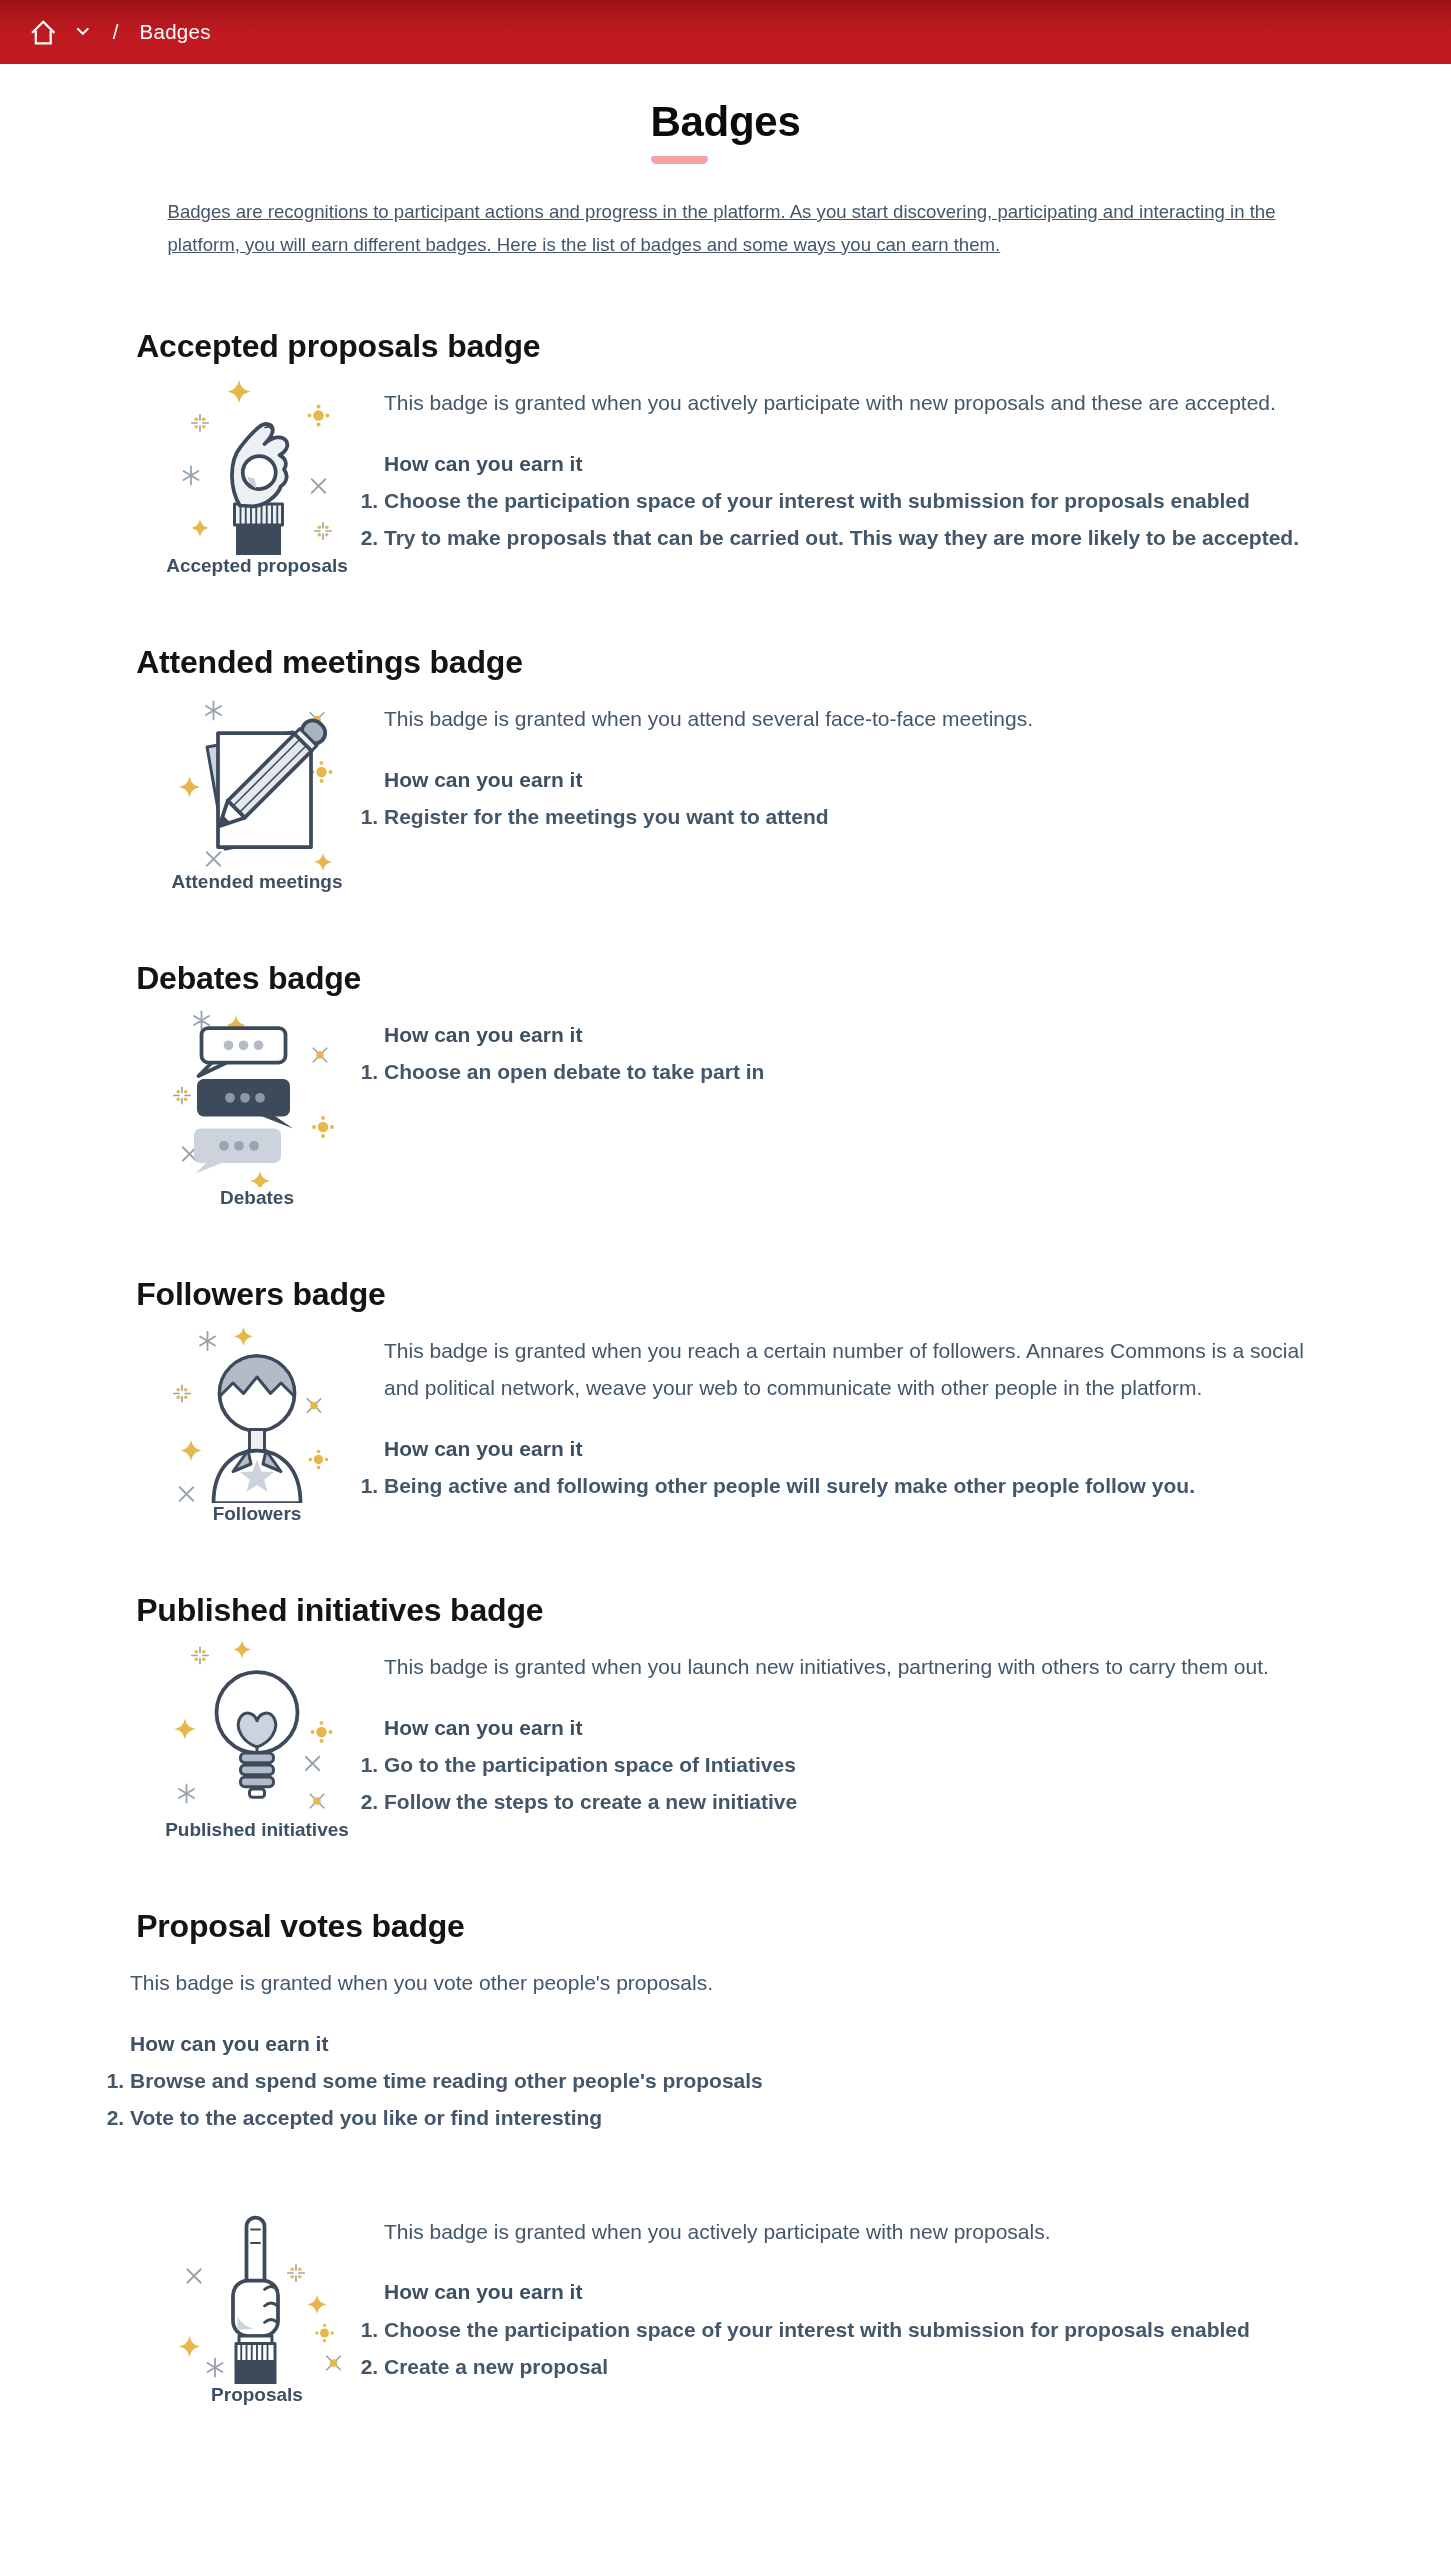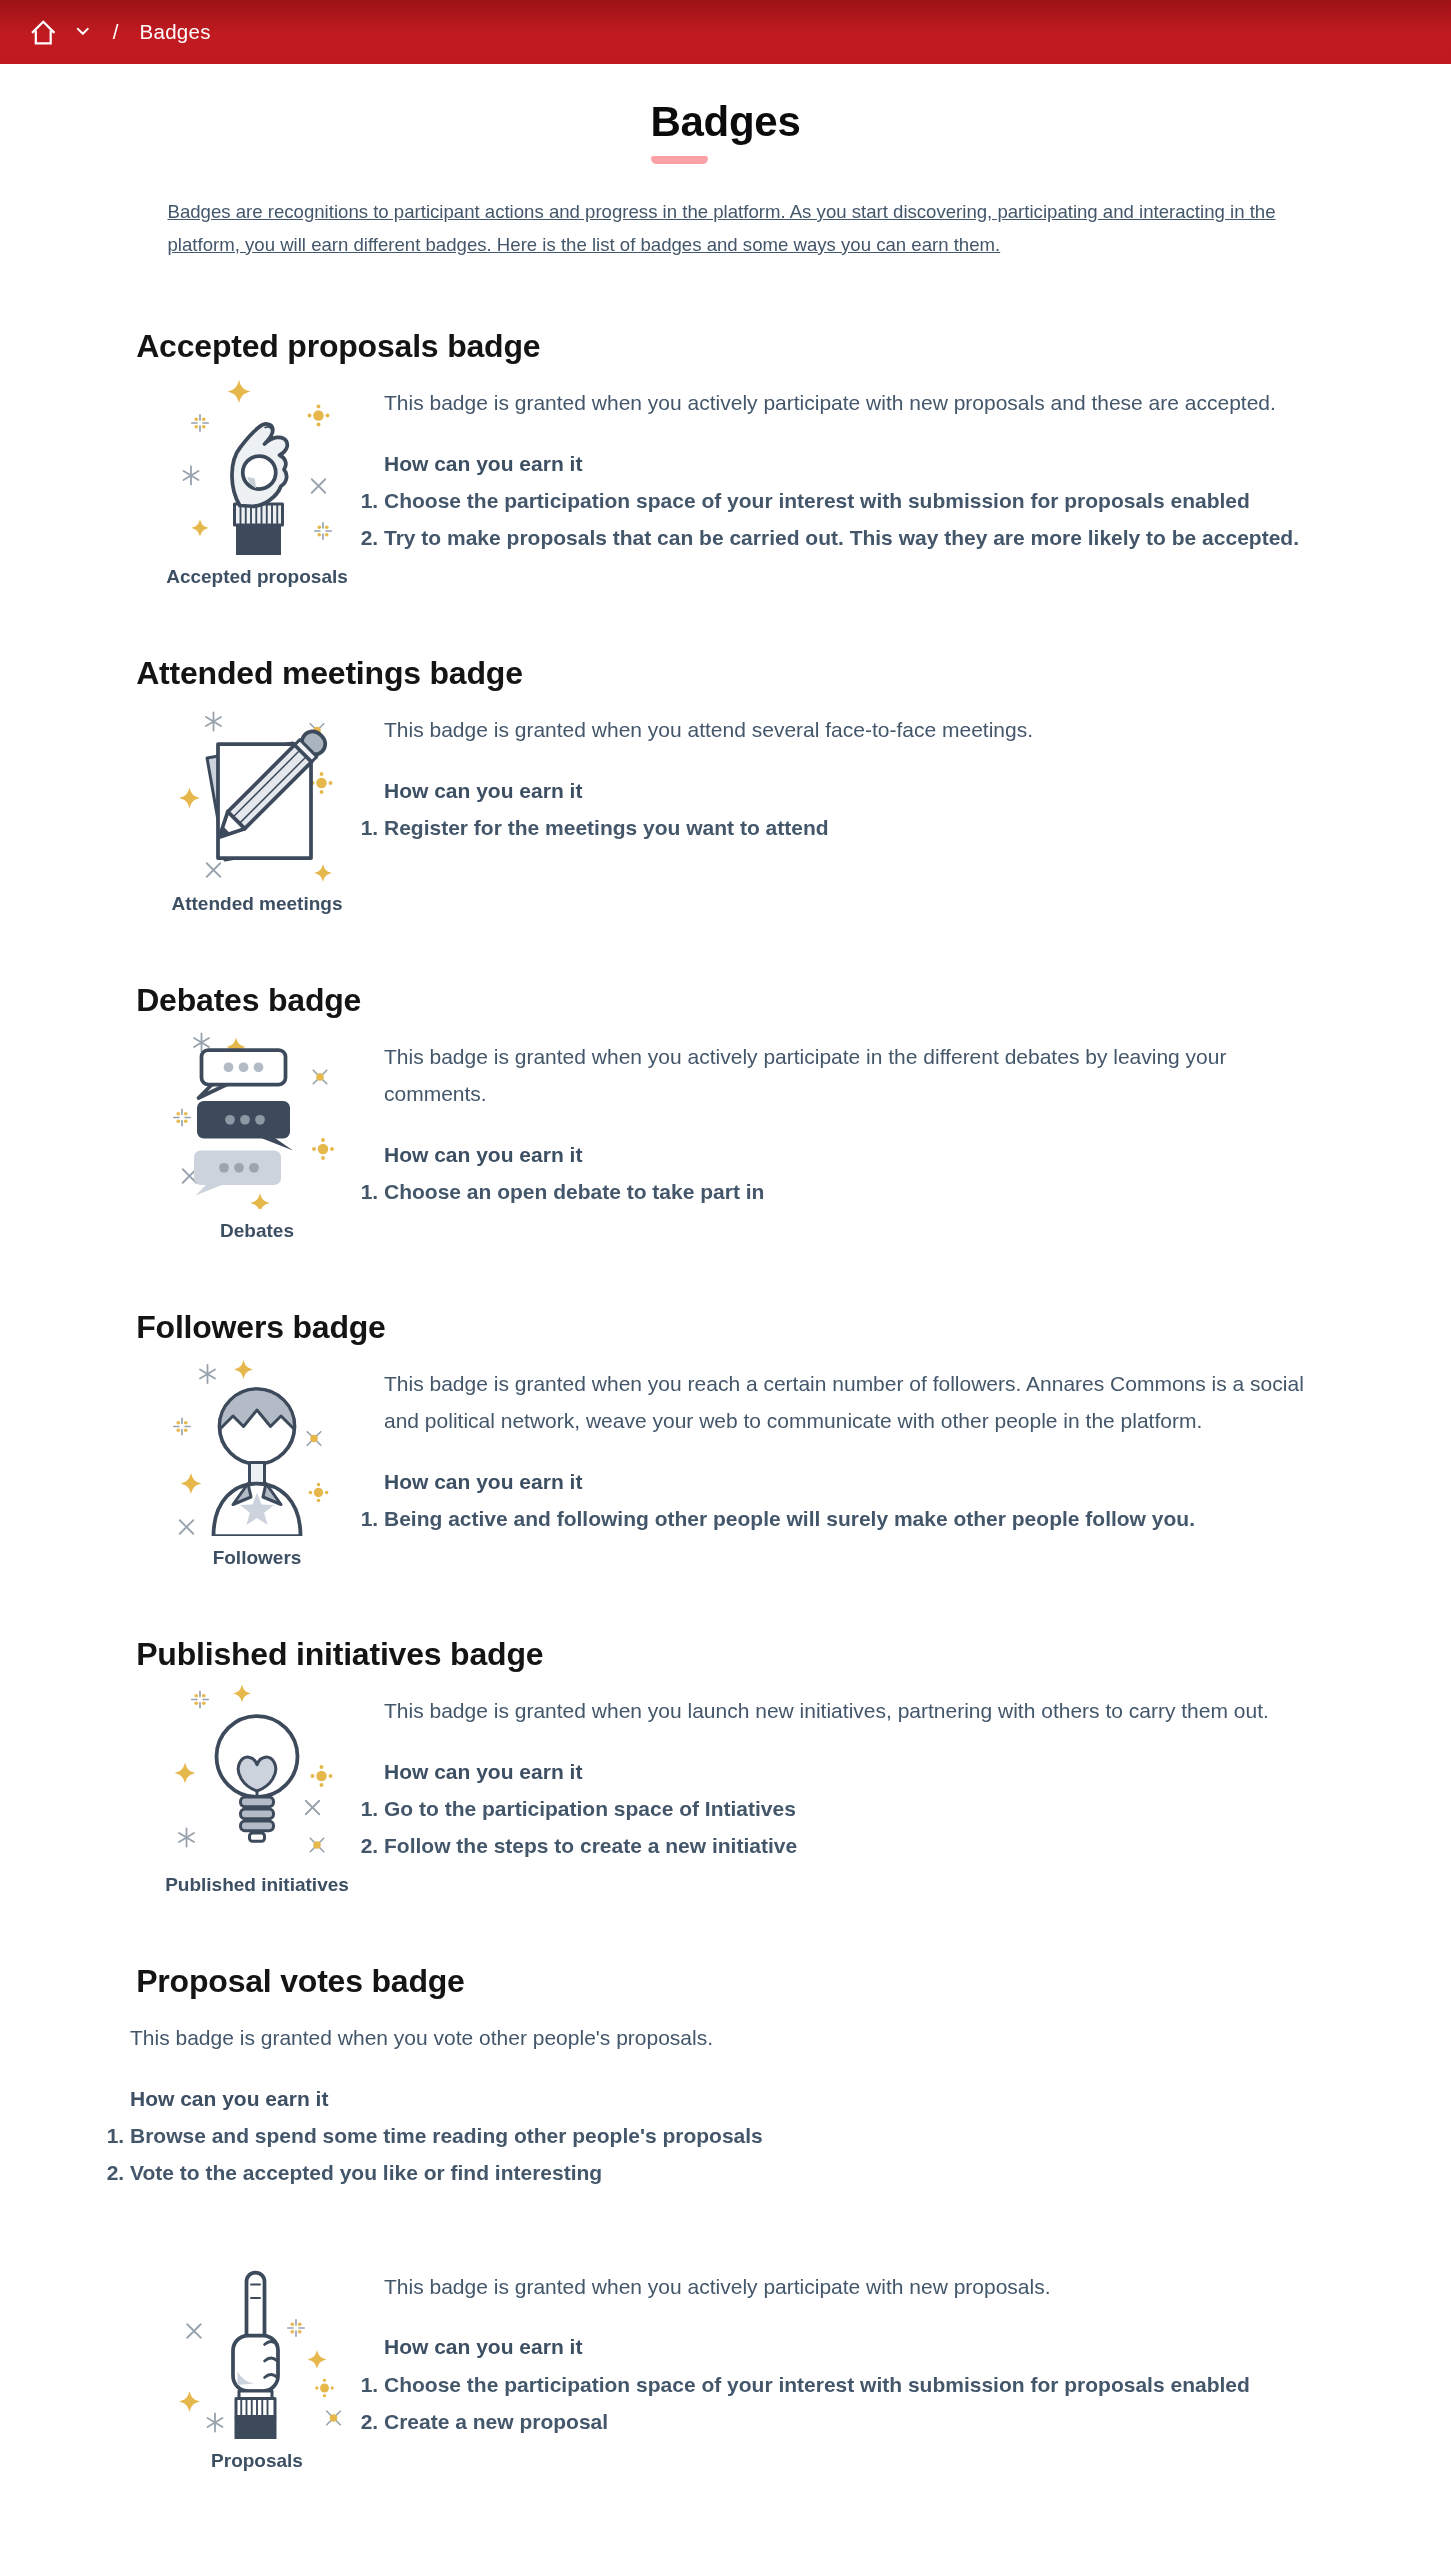--- a/index.html
+++ b/index.html
@@ -51,21 +51,21 @@
     font-size: 32px; font-weight: 700; color: #141414; letter-spacing: -0.2px;
   }
   .row { display: flex; align-items: flex-start; }
   .badge-figure {
     flex: 0 0 254px; width: 254px;
     display: flex; flex-direction: column; align-items: center;
     margin: 0; padding: 0;
   }
   .badge-art { width: 180px; height: 180px; display: block; }
   .badge-figure figcaption {
-    margin-top: 11px; font-size: 19px; font-weight: 700; color: #3d4f63; text-align: center;
+    font-size: 19px; font-weight: 700; color: #3d4f63; text-align: center;
   }
   .badge-text { flex: 1; padding-top: 8.7px; font-size: 21px; line-height: 1.78; }
   .badge-text .desc { margin: 0 0 23.6px 0; }
   .badge-text .how { margin: 0; font-weight: 700; color: #3d4f63; }
   .badge-text ol { margin: 0; padding-left: 0; list-style-position: outside; }
   .badge-text li { margin: 0; font-weight: bold; }
 
   
   .badge-art .ln { stroke: #3d4a5c; stroke-width: 5; stroke-linejoin: round; stroke-linecap: round; }
   .badge-art .ln4 { stroke: #3d4a5c; stroke-width: 4; stroke-linejoin: round; stroke-linecap: round; }
@@ -226,21 +226,20 @@
             <circle cx="120" cy="121" r="6.5" fill="#8d98a5"></circle>
           <path d="M50,206 L34,222 L74,206 Z" fill="#ccd3dc"></path>
           <rect x="32" y="162" width="116" height="46" rx="9" fill="#ccd3dc"></rect>
           <circle cx="72" cy="185" r="6.5" fill="#9aa5b0"></circle>
             <circle cx="92" cy="185" r="6.5" fill="#9aa5b0"></circle>
             <circle cx="112" cy="185" r="6.5" fill="#9aa5b0"></circle>
         </svg>
         <figcaption>Debates</figcaption>
       </figure>
       <div class="badge-text">
-        <p class="desc">This badge is granted when you actively participate in the different debates by leaving your comments.</p>
         <p class="how">How can you earn it</p>
         <ol>
           <li>Choose an open debate to take part in</li>
         </ol>
       </div>
     </div>
   </section>
 
   <section class="badge-section">
     <h2>Followers badge</h2>

